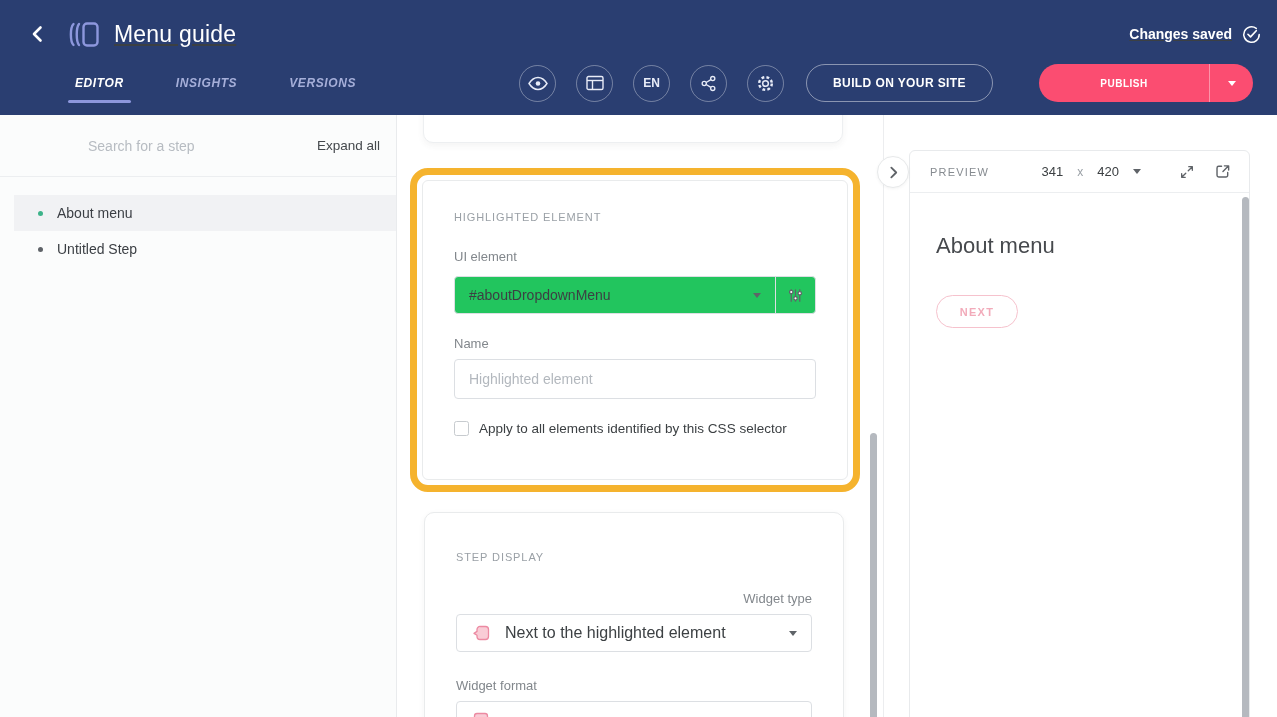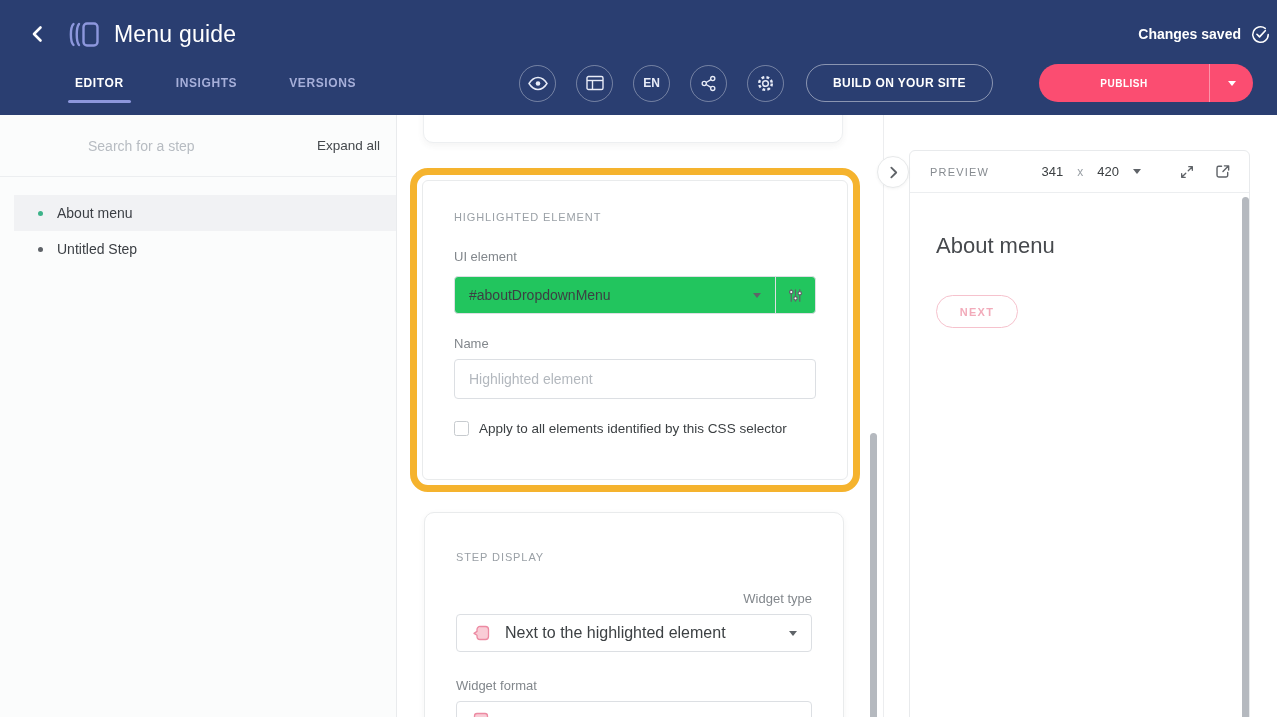--- a/index.html
+++ b/index.html
@@ -5,28 +5,28 @@
   * { box-sizing: border-box; margin: 0; padding: 0; }
   html,body { width:1277px; height:717px; overflow:hidden; }
   body {
     font-family: "Liberation Sans", sans-serif;
     background:#ffffff; color:#3c4043; position:relative;
   }
   svg { display:block; }
 
   
   .navbar { position:absolute; left:0; top:0; width:1277px; height:115px; background:#2a3e71; z-index:5; }
-  .nav-top { display:flex; align-items:center; height:60px; padding:8px 7px 0 26px; }
+  .nav-top { display:flex; align-items:center; height:60px; padding:8px 16px 0 26px;text-decoration:underline; }
   .back-btn { width:24px; height:24px; display:flex; align-items:center; justify-content:center; cursor:pointer; }
   .logo { margin-left:16px; }
   .app-title { margin-left:14px; font-size:23px; font-weight:500; color:#ffffff; letter-spacing:0.2px; }
   .nav-status { margin-left:auto; display:flex; align-items:center; gap:10px; color:#ffffff; font-size:14px; font-weight:700; }
   .nav-bottom { display:flex; align-items:center; height:38px; margin-top:4px; padding:0 24px 0 75px; }
   .tabs { display:flex; gap:52px; height:38px; }
-  .tab { position:relative; display:flex; align-items:center; font-size:12px; font-weight:700; letter-spacing:0.6px; color:#a6afd9; cursor:pointer; }
+  .tab { position:relative; display:flex; align-items:center; font-size:12px; font-weight:700; letter-spacing:0.6px; color:#a6afd9; cursor:pointer;font-style:italic; }
   .tab.active { color:#ffffff; }
   .tab.active::after { content:""; position:absolute; left:-7px; right:-7px; bottom:-1px; height:3px; background:#8d97dd; border-radius:2px; }
   .nav-actions { margin-left:auto; display:flex; align-items:center; gap:20px; }
   .icon-circle { width:37px; height:37px; border-radius:50%; border:1px solid rgba(255,255,255,0.35);
     display:flex; align-items:center; justify-content:center; color:#e8ecf8; font-size:12px; font-weight:700; cursor:pointer; }
   .pill-outline { margin-left:2px; height:38px; padding:0 26px; border-radius:19px; border:1px solid rgba(255,255,255,0.45);
     display:flex; align-items:center; color:#ffffff; font-size:12px; font-weight:700; letter-spacing:0.4px; cursor:pointer; background:transparent; }
   .publish { margin-left:26px; height:38px; width:214px; border-radius:19px; background:#fb4d71; display:flex; align-items:center; overflow:hidden; cursor:pointer; }
   .publish-label { flex:1; text-align:center; color:#ffffff; font-size:10px; font-weight:700; letter-spacing:0.5px; }
   .publish-caret-zone { width:44px; height:100%; border-left:1px solid rgba(255,255,255,0.4); display:flex; align-items:center; justify-content:center; }

